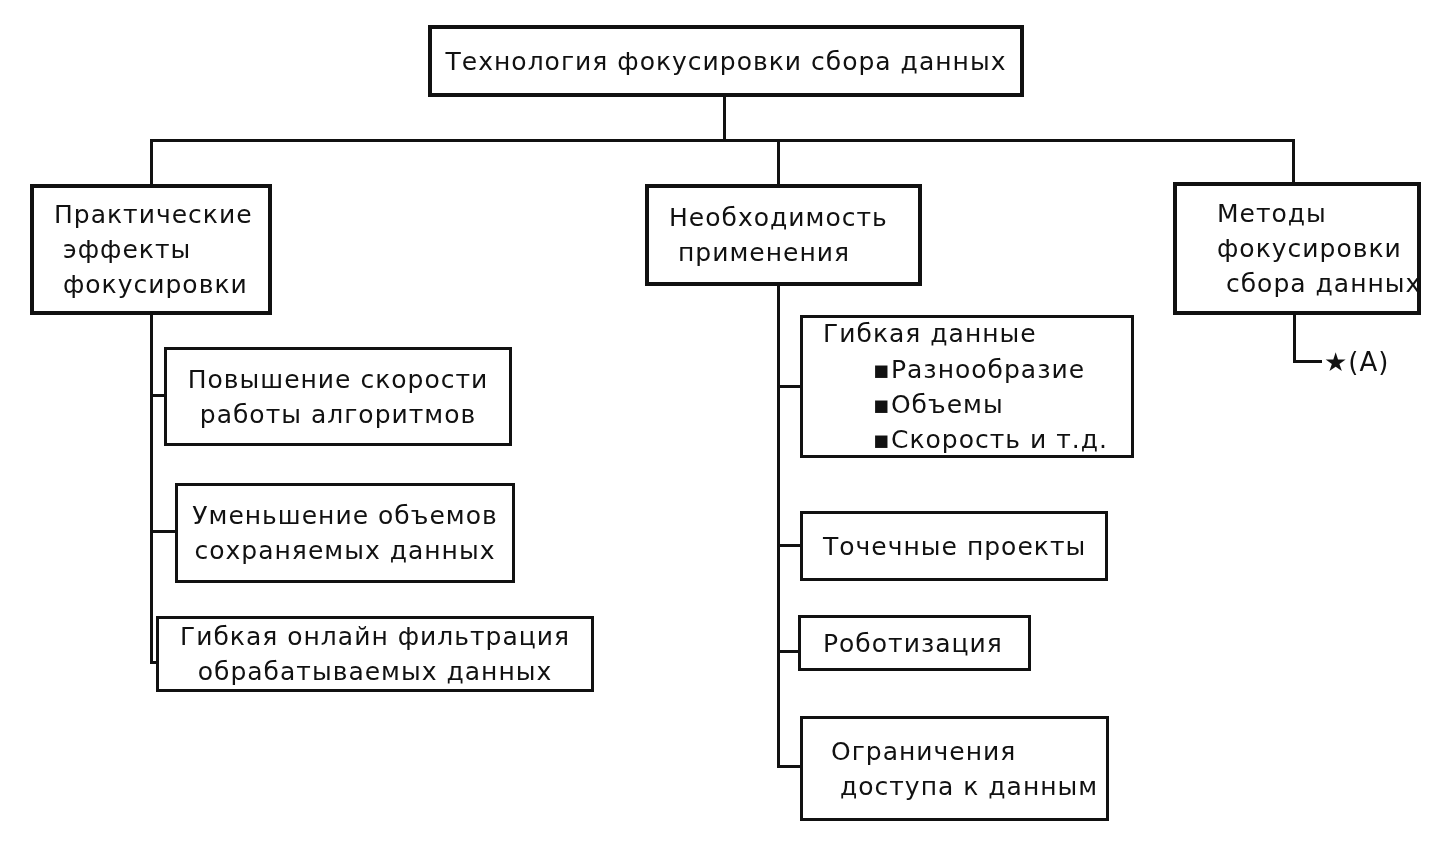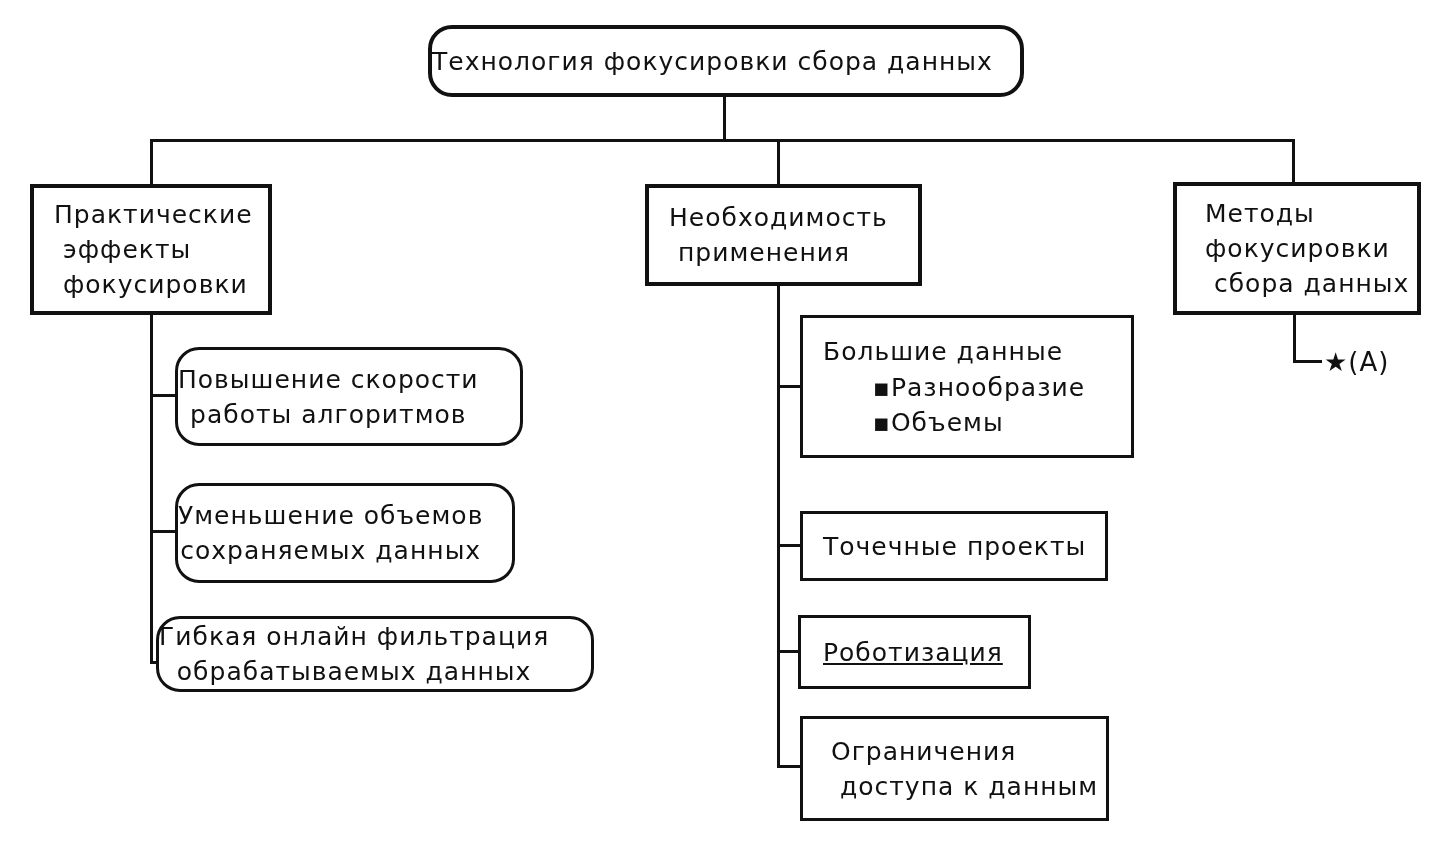--- a/index.html
+++ b/index.html
@@ -14,21 +14,21 @@
   }
   .box {
     position: absolute;
     box-sizing: border-box;
     border: 4px solid #111111;
     background: #ffffff;
     display: flex;
     align-items: center;
   }
   .box.sub { border-width: 3px; }
-  .box.centered { justify-content: flex-start; text-align: center; border-radius: 24px; }
+  .box.centered { justify-content: center; text-align: center; }
   .label {
     white-space: pre;
     font-size: 25px;
     line-height: 35px;
     letter-spacing: 1px;
   }
   .label.centered-text { white-space: pre-line; text-align: center; }
   .line { position: absolute; background: #111111; }
   .bigdata-content {
     display: flex;
@@ -77,50 +77,51 @@
     <span class="label">Практические
  эффекты
  фокусировки</span>
   </div>
 
   <div class="box" style="left:645px; top:184px; width:277px; height:102px; padding-left:20px;">
     <span class="label">Необходимость
  применения</span>
   </div>
 
-  <div class="box" style="left:1173px; top:182px; width:248px; height:133px; padding-left:28px;">
+  <div class="box" style="left:1173px; top:182px; width:248px; height:133px; padding-left:40px;">
     <span class="label">Методы
 фокусировки
  сбора данных</span>
   </div>
 
-  <div class="box sub centered" style="left:175px; top:347px; width:348px; height:99px;">
+  <div class="box sub centered" style="left:164px; top:347px; width:348px; height:99px;">
     <span class="label centered-text">Повышение скорости
 работы алгоритмов</span>
   </div>
   <div class="box sub centered" style="left:175px; top:483px; width:340px; height:100px;">
     <span class="label centered-text">Уменьшение объемов
 сохраняемых данных</span>
   </div>
   <div class="box sub centered" style="left:156px; top:616px; width:438px; height:76px;">
     <span class="label centered-text">Гибкая онлайн фильтрация
 обрабатываемых данных</span>
   </div>
 
   <div class="box sub" style="left:800px; top:315px; width:334px; height:143px;">
     <div class="bigdata-content">
-      <span class="bigdata-title">Большие данные</span>
+      <span class="bigdata-title">Гибкая данные</span>
       <span class="bigdata-bullet">▪Разнообразие</span>
       <span class="bigdata-bullet">▪Объемы</span>
+      <span class="bigdata-bullet">▪Скорость и т.д.</span>
     </div>
   </div>
   <div class="box sub" style="left:800px; top:511px; width:308px; height:70px; padding-left:20px;">
     <span class="label">Точечные проекты</span>
   </div>
-  <div class="box sub" style="left:798px; top:615px; width:233px; height:74px; padding-left:22px;text-decoration:underline;">
+  <div class="box sub" style="left:798px; top:615px; width:233px; height:56px; padding-left:22px;">
     <span class="label">Роботизация</span>
   </div>
   <div class="box sub" style="left:800px; top:716px; width:309px; height:105px; padding-left:28px;">
     <span class="label">Ограничения
  доступа к данным</span>
   </div>
 
   <span class="annotation" style="left:1324px; top:347px;">★(A)</span>
 
 </div>

